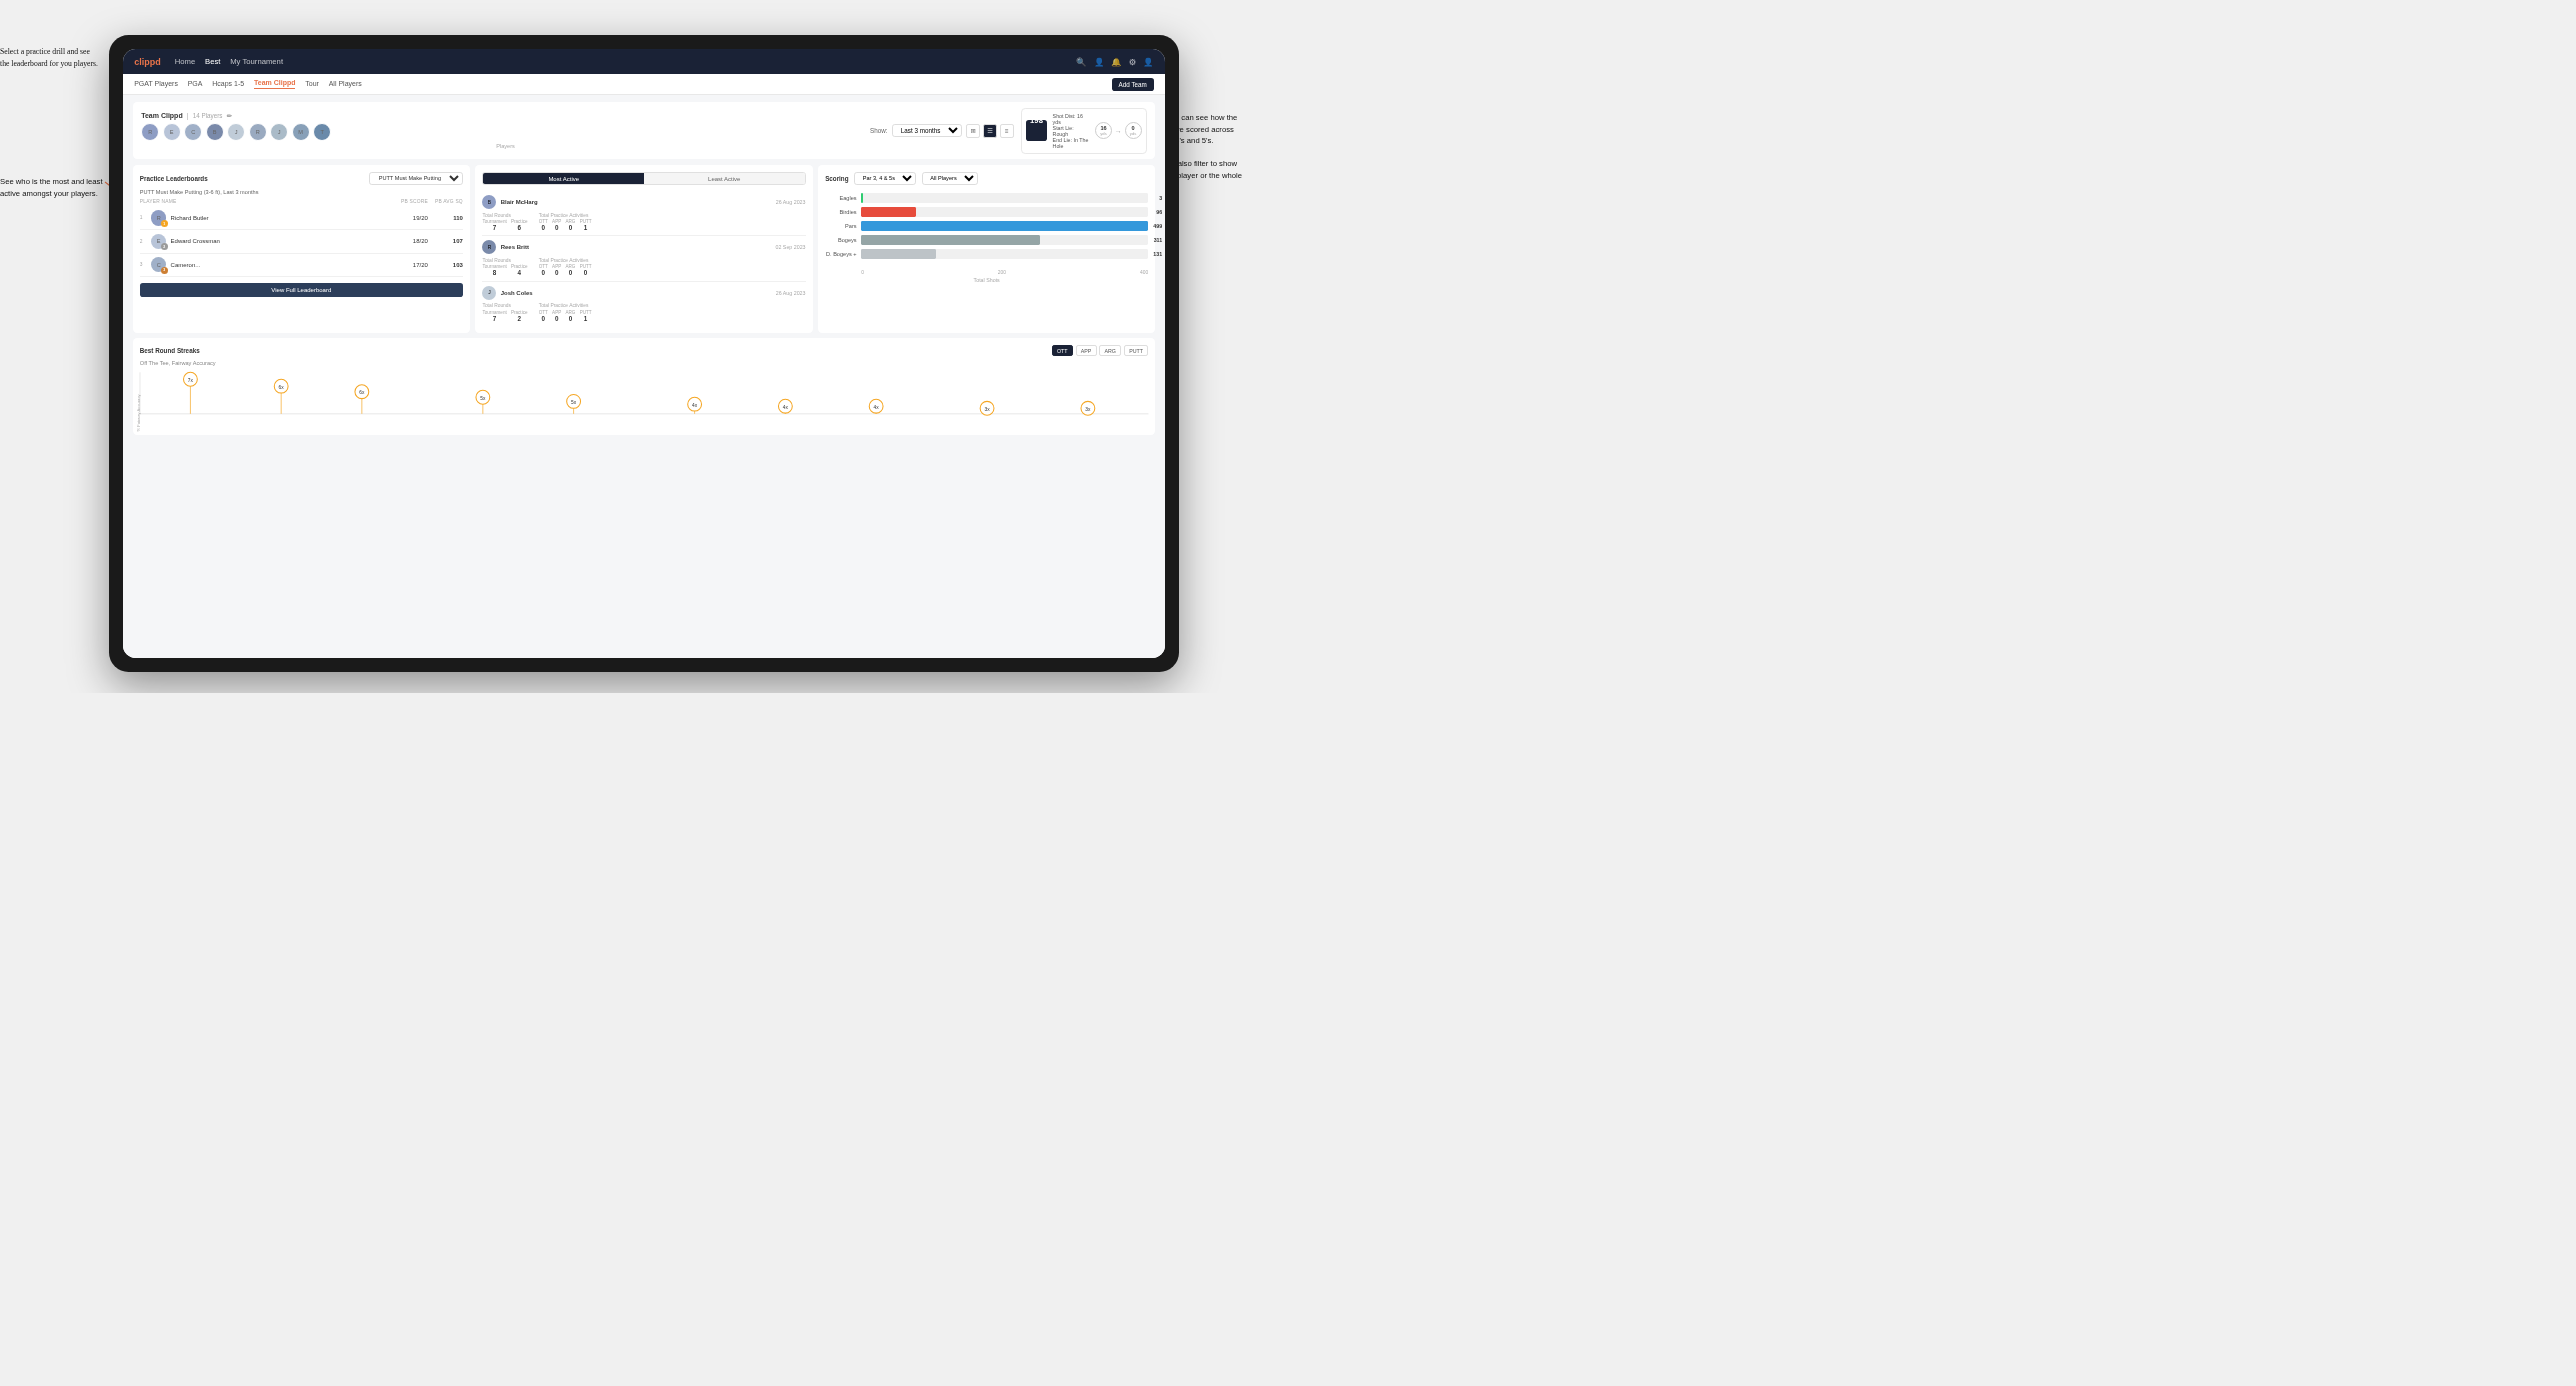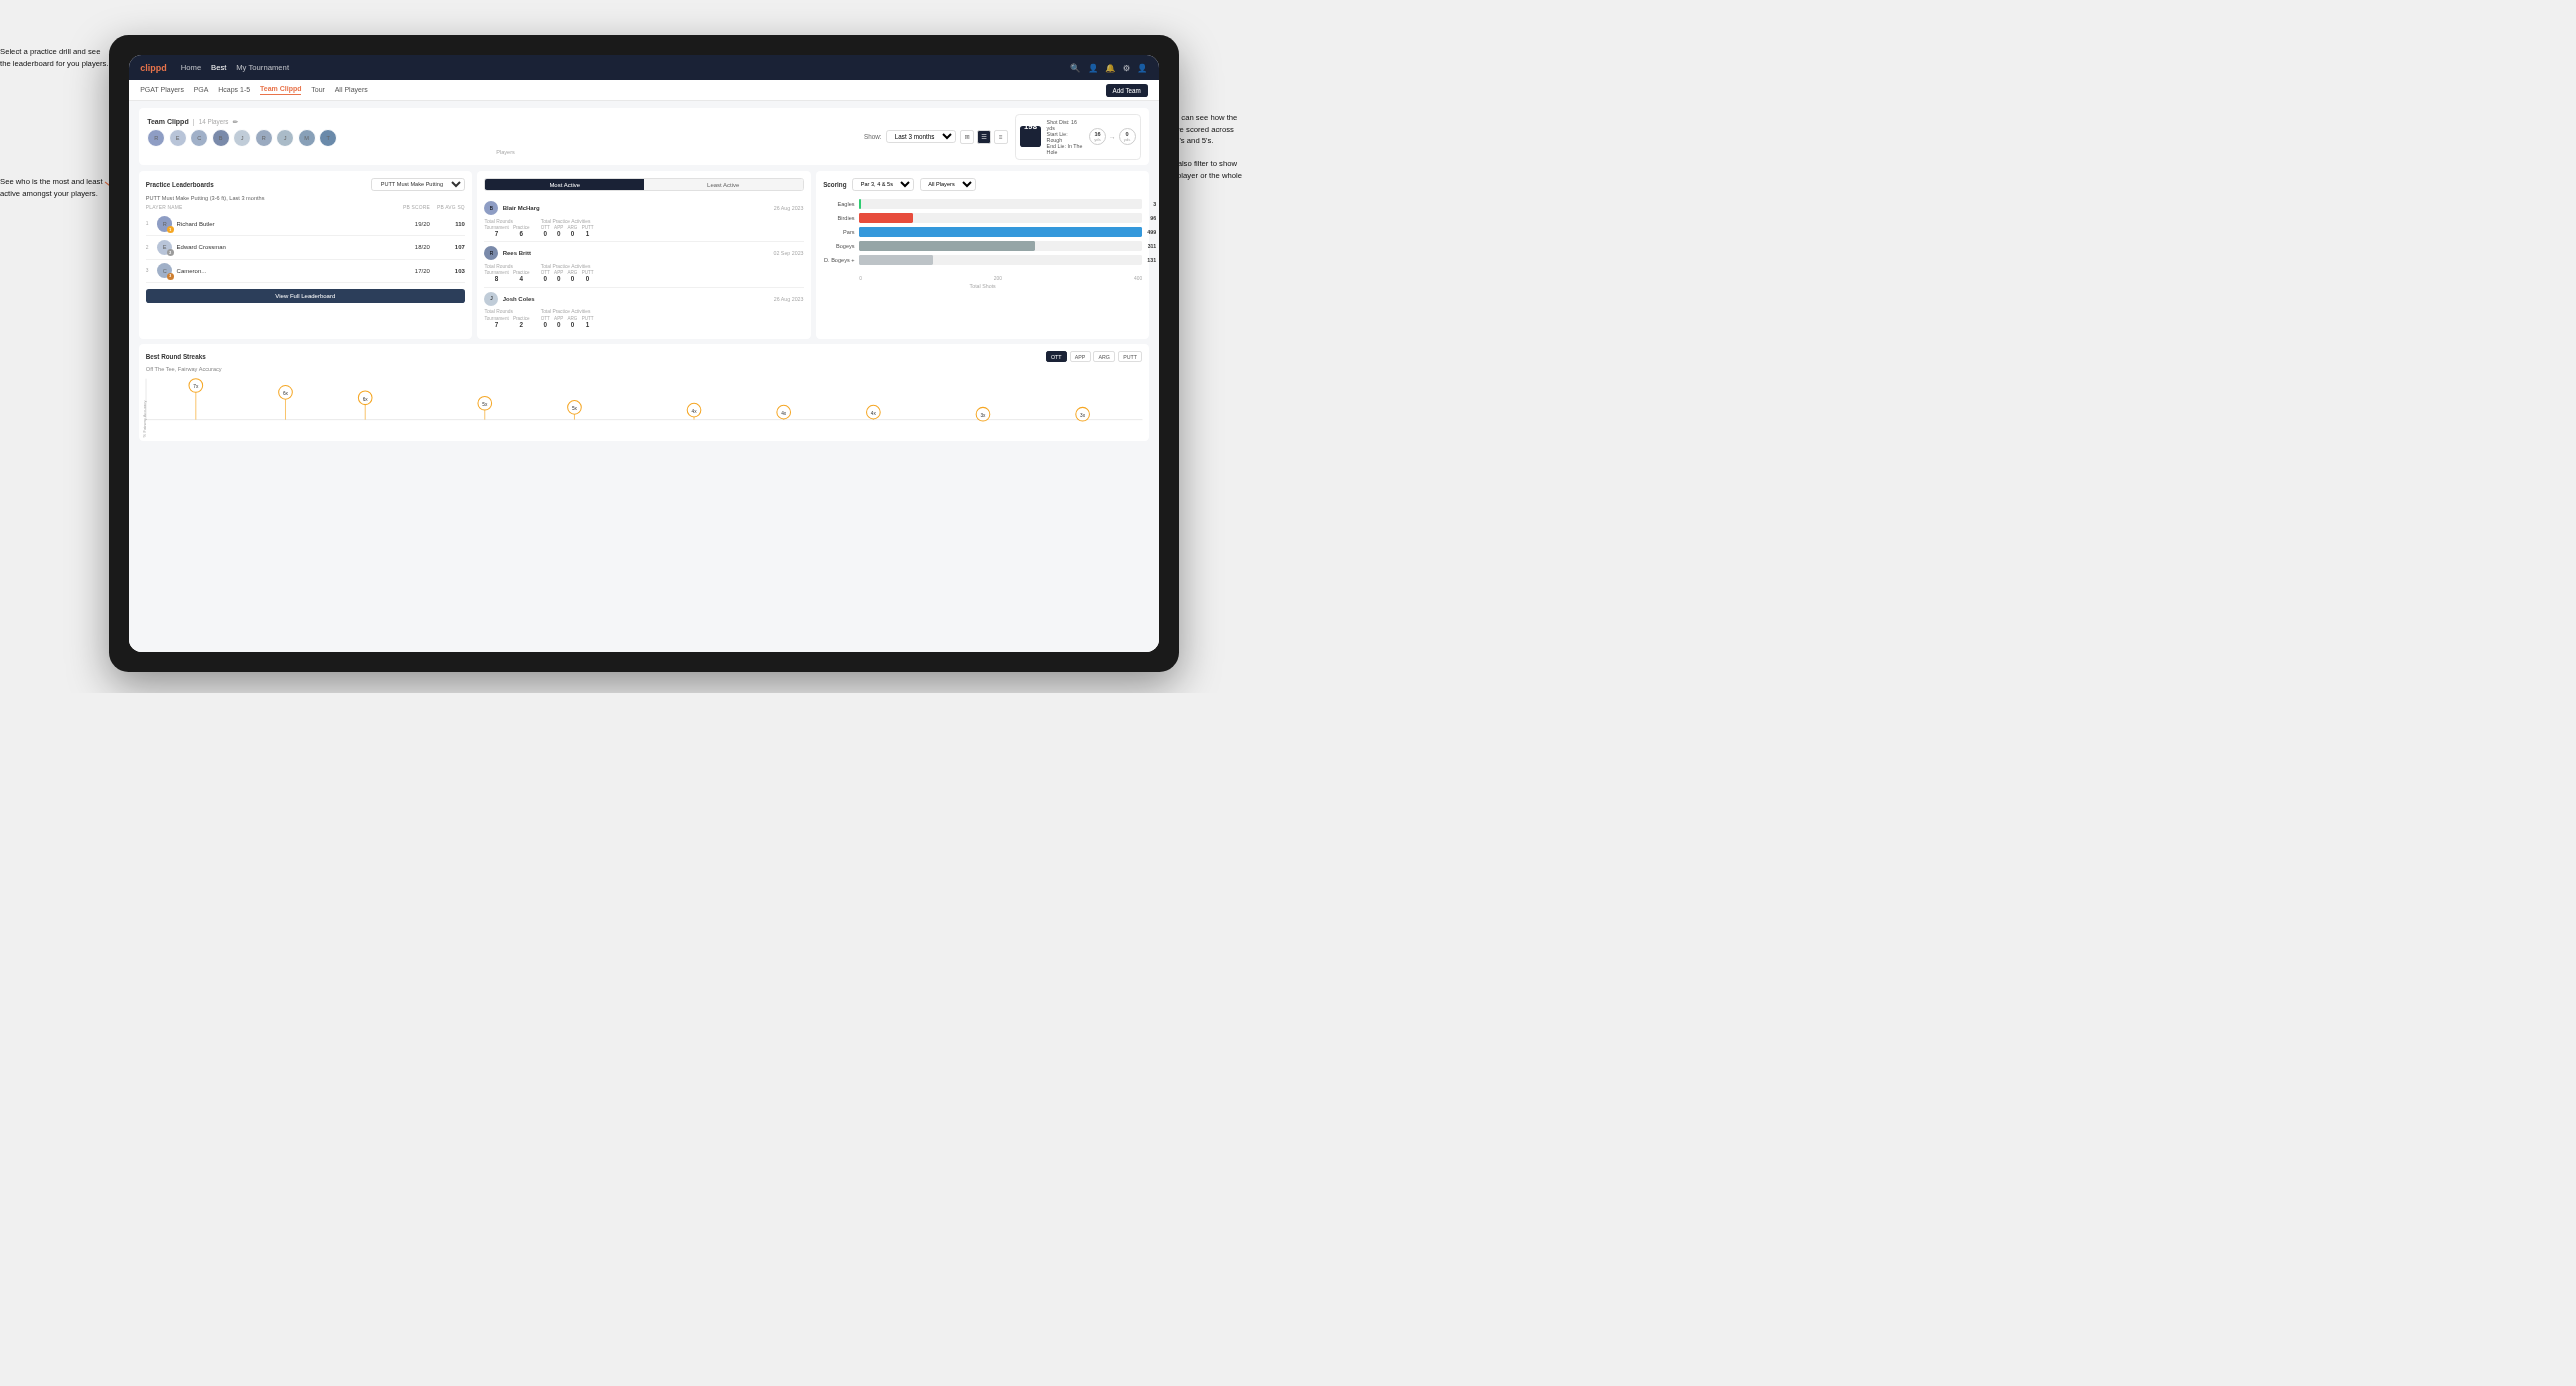--- a/index.html
+++ b/index.html
@@ -21,21 +21,21 @@
     
     .tablet-frame {
       position: absolute;
       top: 35px;
       left: 109px;
       right: 109px;
       bottom: 21px;
       background: #1a1a1a;
       border-radius: 19.6px;
       box-shadow: 0 14px 42px rgba(0,0,0,0.4);
-      padding: 20px;
+      padding: 14px;
     }
     .tablet-screen {
       width: 100%;
       height: 100%;
       background: #fff;
       border-radius: 12.6px;
       overflow: hidden;
       display: flex;
       flex-direction: column;
     }
@@ -502,21 +502,21 @@
     .annot {
       position: absolute;
       font-size: 7.7px;
       line-height: 1.5;
       color: #111;
     }
   </style>
 </head>
 <body>
 
-<div class="annot" style="top:46px; left:0px; width:112px;">
+<div class="annot" style="top:46px; left:0px; width:112px;font-family:Liberation Serif, serif;">
   Select a practice drill and see<br>the leaderboard for you players.
 </div>
 
 <div class="annot" style="top:176px; left:0px; width:105px;">
   See who is the most and least<br>active amongst your players.
 </div>
 
 <div class="annot" style="top:112px; right:0px; width:140px;">
   Here you can see how the<br>team have scored across<br>par 3's, 4's and 5's.<br><br>You can also filter to show<br>just one player or the whole<br>team.
 </div>

